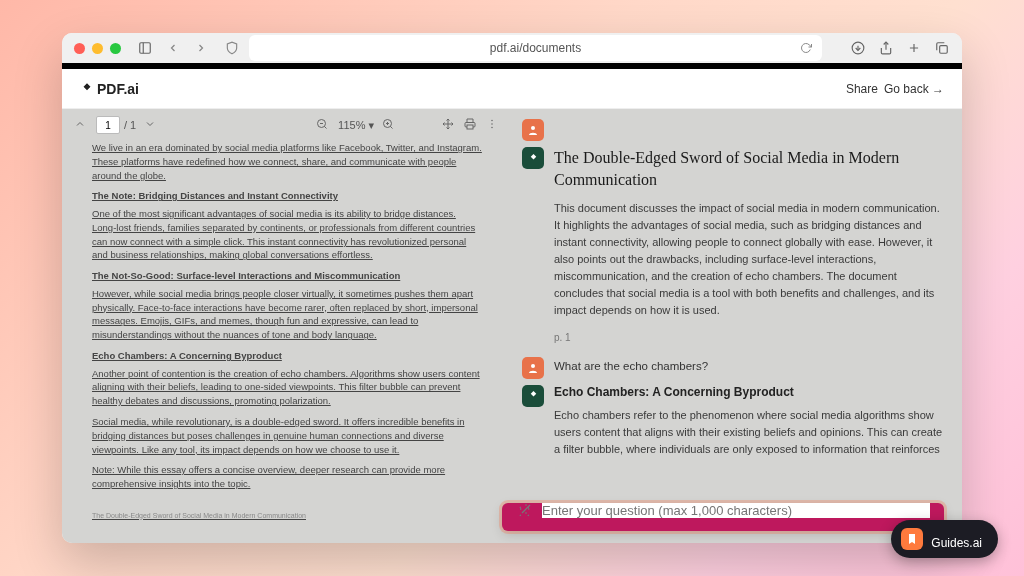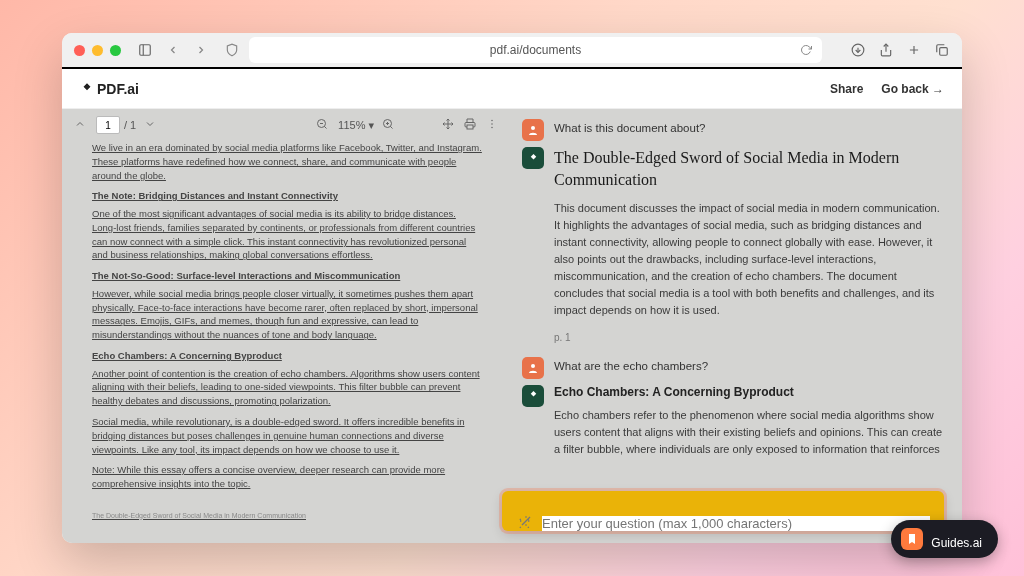--- a/index.html
+++ b/index.html
@@ -23,21 +23,21 @@
       display: flex;
       flex-direction: column;
     }
     .browser-chrome {
       height: 36px;
       background: #f0f0f0;
       display: flex;
       align-items: center;
       padding: 0 12px;
       gap: 8px;
-      border-bottom: 2px solid #000000;
+      border-bottom: 6px solid #000000;
     }
     .traffic-lights { display: flex; gap: 7px; margin-right: 8px; }
     .tl { width: 11px; height: 11px; border-radius: 50%; }
     .tl-red { background: #ff5f57; }
     .tl-yellow { background: #febc2e; }
     .tl-green { background: #28c840; }
     .chrome-icon { width: 16px; height: 16px; color: #666; display: flex; align-items: center; justify-content: center; }
     .chrome-nav { display: flex; gap: 4px; margin-right: 8px; }
     .chrome-nav-btn { width: 24px; height: 24px; border-radius: 4px; display: flex; align-items: center; justify-content: center; color: #888; }
     .url-bar {
@@ -60,21 +60,21 @@
       height: 40px;
       background: #fff;
       display: flex;
       align-items: center;
       padding: 0 18px;
       justify-content: space-between;
       border-bottom: 1px solid #eee;
     }
     .logo { display: flex; align-items: center; gap: 3px; font-weight: 600; font-size: 14px; color: #222; }
     .logo-icon { font-size: 14px; }
-    .header-actions { display: flex; gap: 18px; font-size: 12px; color: #333; font-weight: bold; }
+    .header-actions { display: flex; gap: 6px; font-size: 12px; color: #333; }
     .header-link { cursor: pointer; }
     .content-area {
       flex: 1;
       display: flex;
       background: #d4d4d2;
       overflow: hidden;
       position: relative;
     }
     .pdf-panel {
       width: 50%;
@@ -131,25 +131,25 @@
     .chat-question { font-size: 11.5px; color: #333; padding-top: 3px; }
     .chat-title { font-family: Georgia, serif; font-size: 16px; font-weight: 500; color: #1a1a1a; line-height: 1.35; margin-bottom: 10px; }
     .chat-body { font-size: 11px; color: #3a3a3a; line-height: 1.55; }
     .chat-pageref { font-size: 10px; color: #777; margin-top: 12px; }
     .chat-subtitle { font-size: 12px; font-weight: 700; color: #222; margin-bottom: 8px; }
     .input-floater {
       position: absolute;
       left: 440px;
       right: 18px;
       bottom: 12px;
-      background: #eab308;
+      background: #be185d;
       border-radius: 6px;
-      height: 40px;
-      display: flex;
-      align-items: flex-end;
+      height: 28px;
+      display: flex;
+      align-items: flex-start;
       padding: 0 14px;
       gap: 10px;
       box-shadow: 0 0 0 3px rgba(255,100,50,0.25), 0 4px 12px rgba(0,0,0,0.15);
     }
     .wand-icon { color: #777; }
     .question-input {
       flex: 1; border: none; outline: none; font-size: 13px; color: #888;
     }
     .guides-badge {
       position: absolute;
@@ -340,21 +340,20 @@
     </div>
 
     <div class="chat-panel">
       <div class="chat-row">
         <div class="avatar avatar-user">
           <svg width="12" height="12" viewBox="0 0 24 24" fill="currentColor">
               <circle cx="12" cy="8" r="4"></circle>
               <path d="M4 22 C4 16 20 16 20 22"></path>
             </svg>
         </div>
-        <div class="chat-content chat-question">What is this document about?</div>
       </div>
 
       <div class="chat-row">
         <div class="avatar avatar-ai">
           <svg width="11" height="11" viewBox="0 0 24 24" fill="currentColor">
               <path d="M12 2 L18 8 L12 14 L6 8 Z"></path>
             </svg>
         </div>
         <div class="chat-content">
           <div class="chat-title">The Double-Edged Sword of Social Media in Modern Communication</div>

